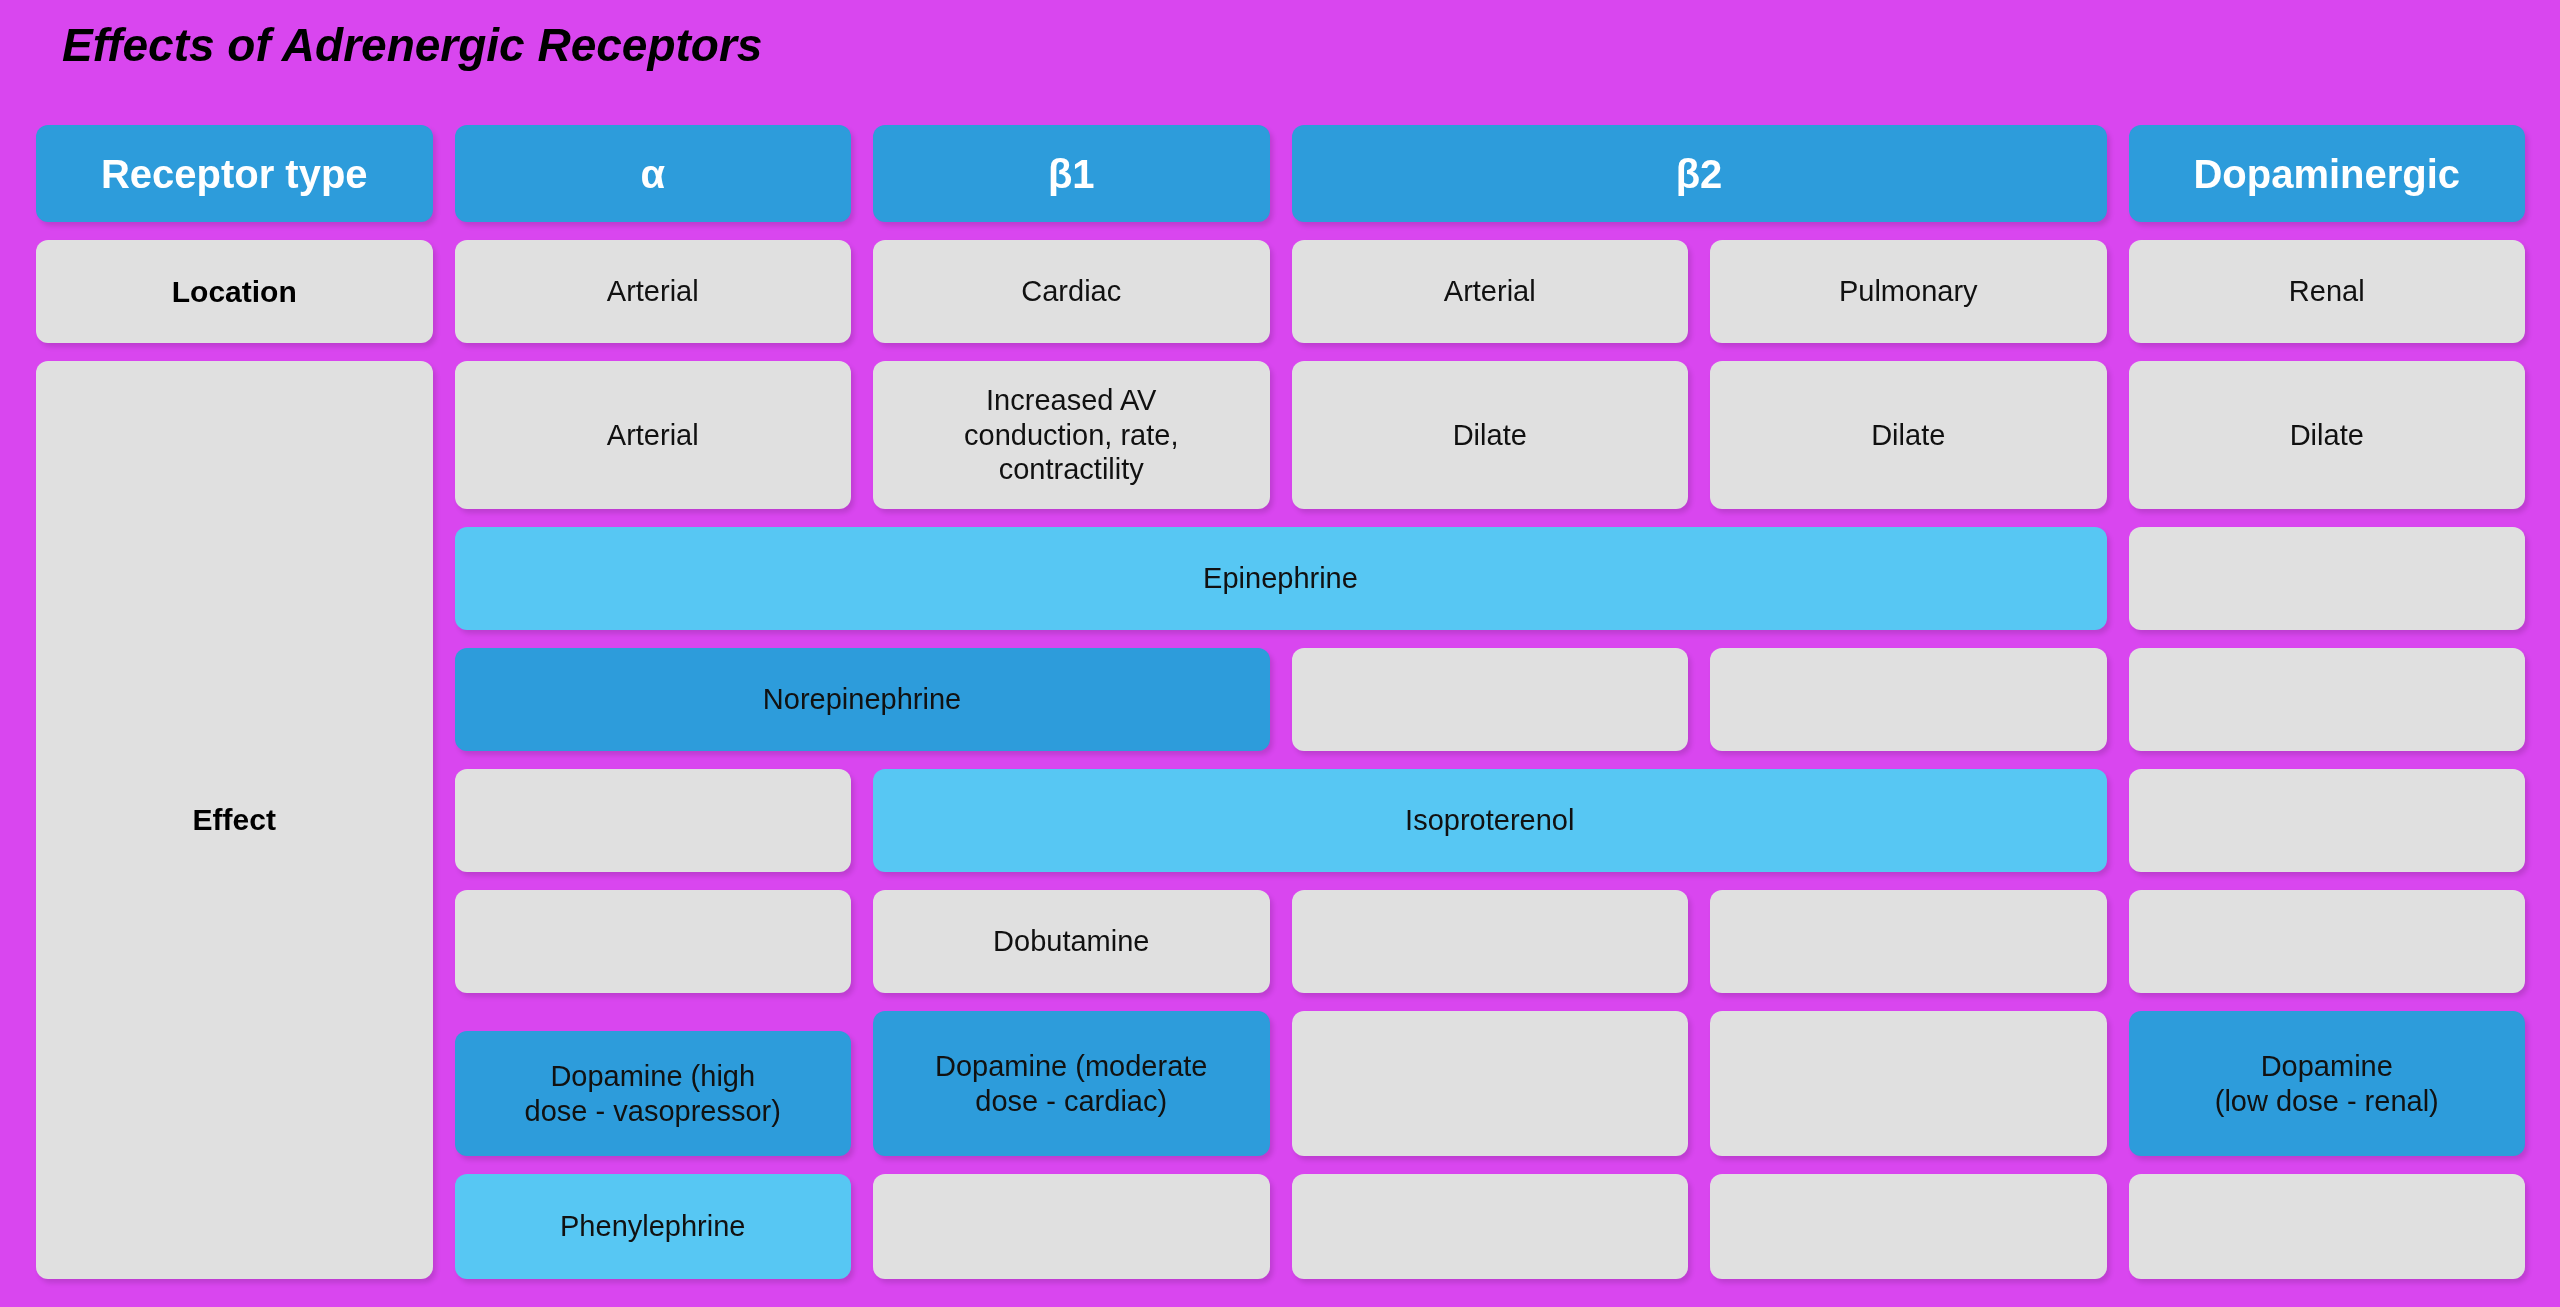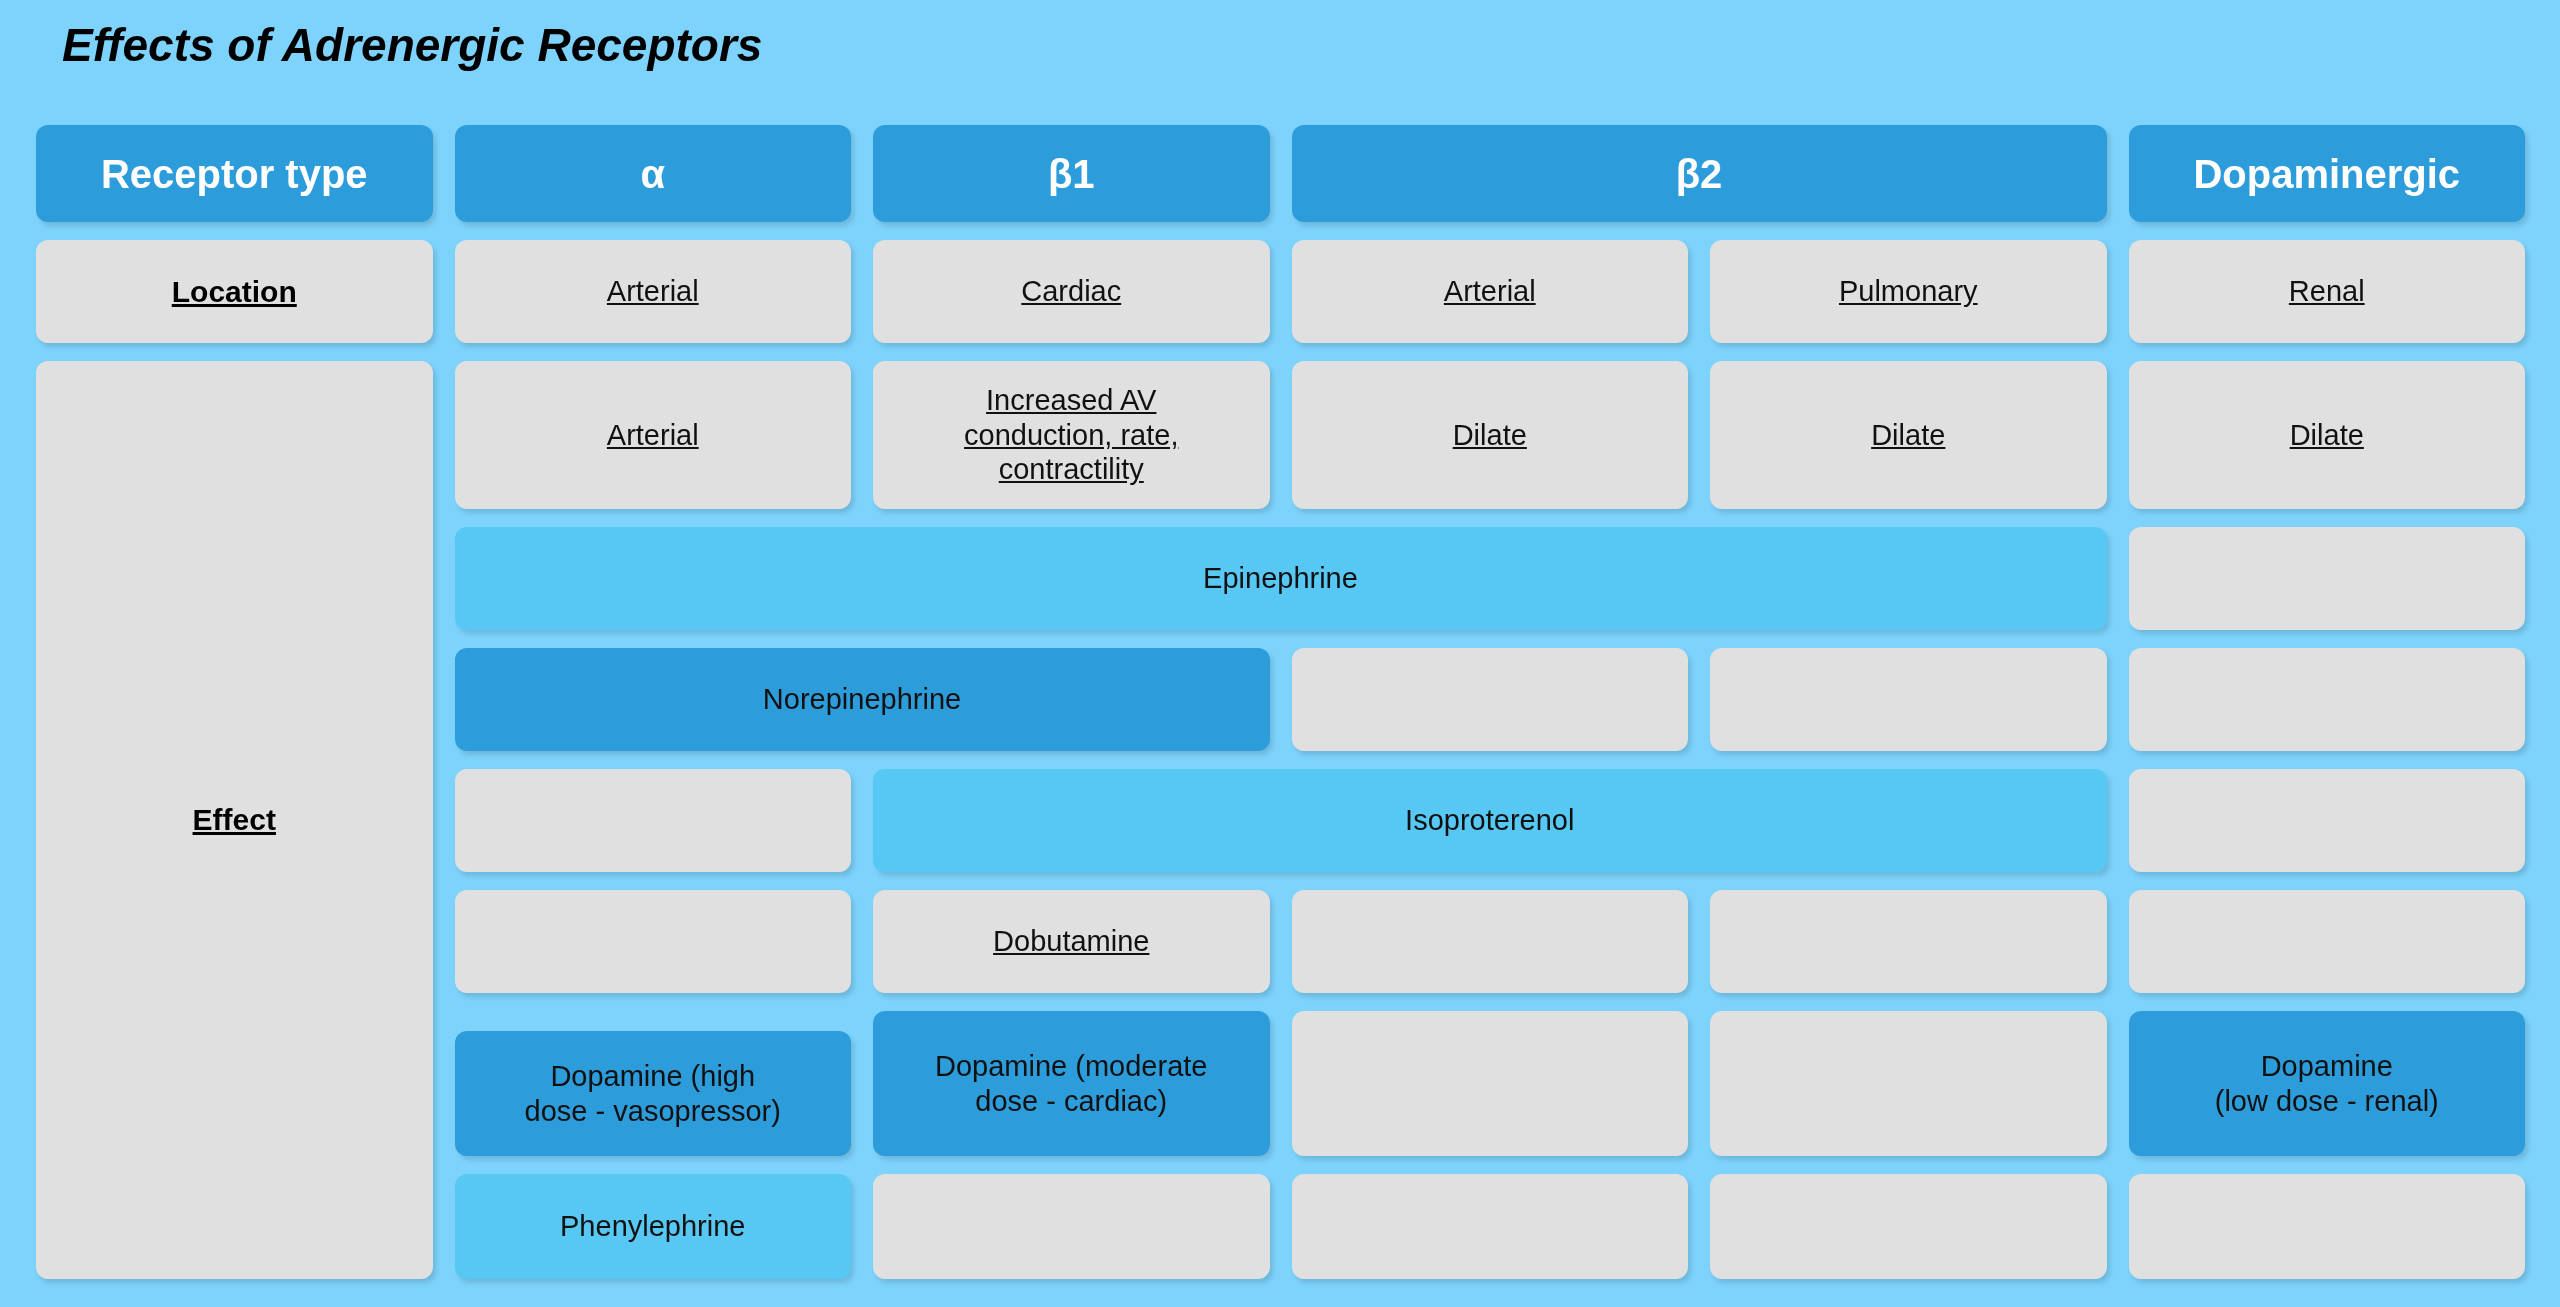--- a/index.html
+++ b/index.html
@@ -5,21 +5,21 @@
   html, body {
     margin: 0;
     padding: 0;
     background: #ffffff;
     font-family: "Liberation Sans", sans-serif;
   }
   .canvas {
     position: relative;
     width: 2560px;
     height: 1307px;
-    background: #7dd3fc;
+    background: #d946ef;
     overflow: hidden;
   }
   .title {
     position: absolute;
     left: 62px;
     top: 18px;
     font-size: 46px;
     font-weight: bold;
     font-style: italic;
     color: #000000;
@@ -50,21 +50,21 @@
     box-shadow: 3px 4px 5px rgba(0, 0, 0, 0.13);
     padding: 4px 10px;
     box-sizing: border-box;
   }
   .hdr {
     background: #2D9CDB;
     color: #ffffff;
     font-weight: bold;
     font-size: 40px;
   }
-  .gray { background: #E0E0E0; text-decoration: underline; }
+  .gray { background: #E0E0E0; }
   .lbl  { font-weight: bold; font-size: 30px; color: #000000; }
   .lblue { background: #57C7F3; }
   .dblue { background: #2D9CDB; text-align: center; }
 </style>
 </head>
 <body>
 
 <div class="canvas">
 
   <div class="title">Effects of Adrenergic Receptors</div>

